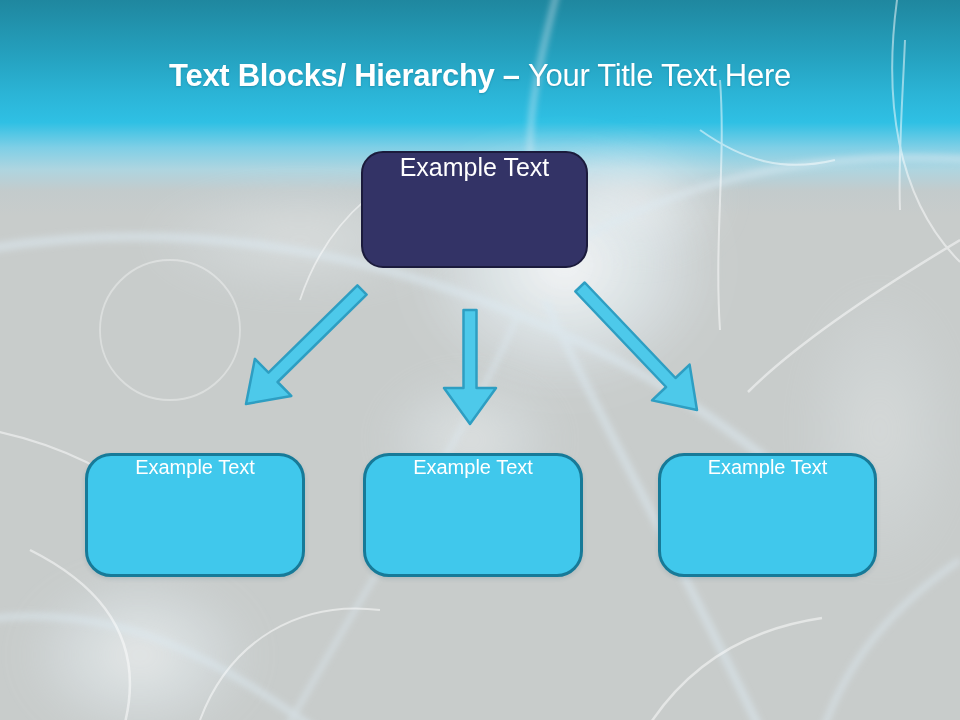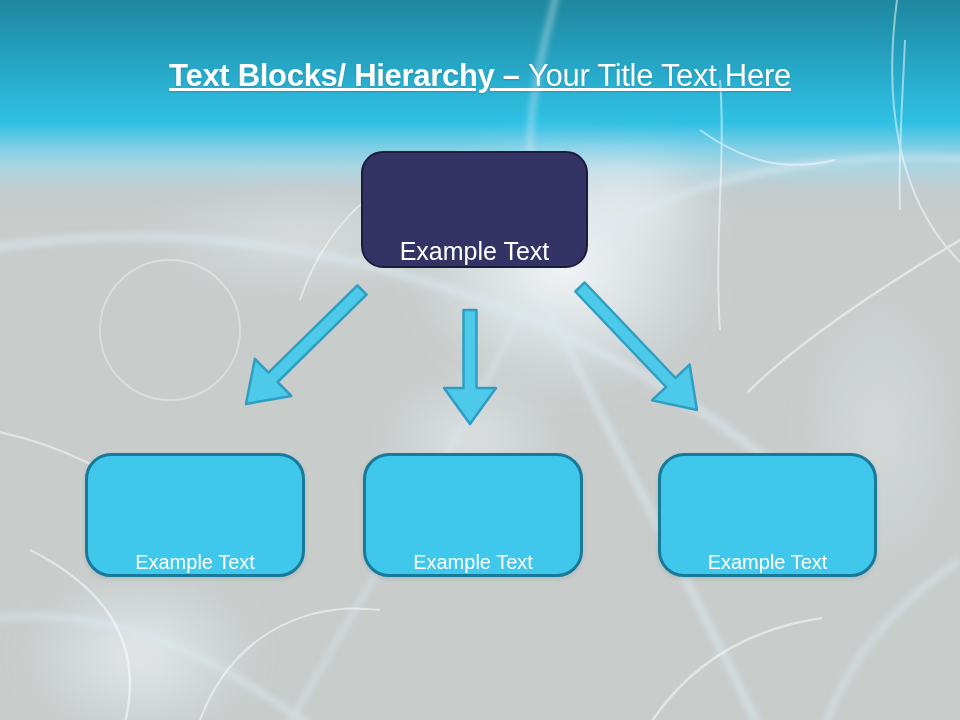--- a/index.html
+++ b/index.html
@@ -27,25 +27,25 @@
       #7fcfe6 20.5%,
       #aed5e0 23.5%,
       #c3cbcc 26.5%,
       var(--body-background) 30%,
       var(--body-background) 100%);
   }
   .bg{position:absolute;left:0;top:0;width:960px;height:720px;pointer-events:none;}
   .slide-title{
     position:absolute;left:0;top:53px;width:960px;height:46px;line-height:46px;
     text-align:center;color:var(--title-text);font-size:31px;letter-spacing:-0.3px;
-    text-shadow:0 1px 2px rgba(0,60,80,0.25);white-space:pre;text-decoration:underline;
+    text-shadow:0 1px 2px rgba(0,60,80,0.25);white-space:pre;
   }
   .slide-title .t-bold{font-weight:bold;}
   .block{
-    position:absolute;display:flex;align-items:flex-end;justify-content:center;
+    position:absolute;display:flex;align-items:flex-start;justify-content:center;
     box-sizing:border-box;color:var(--block-text);text-align:center;
   }
   .root-block{
     left:361px;top:151px;width:227px;height:117px;
     background:var(--root-block-fill);
     border:2.5px solid var(--root-block-border);
     border-radius:22px;font-size:25px;
   }
   .child-block{
     top:453px;width:220px;height:124px;

